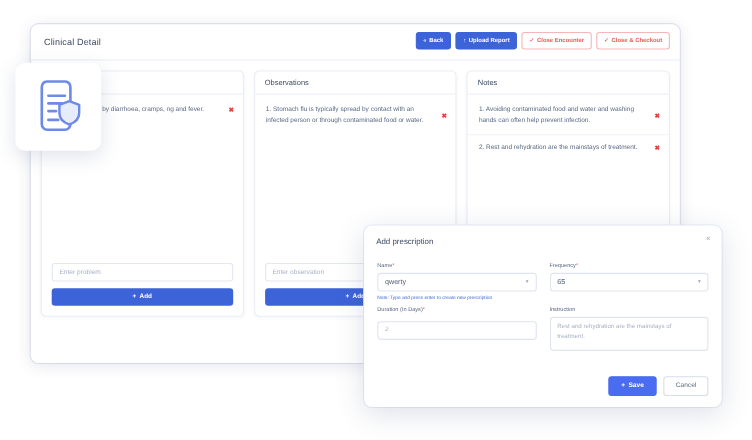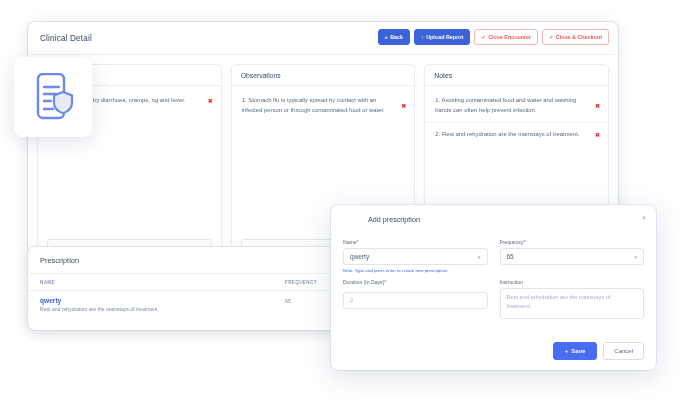--- a/index.html
+++ b/index.html
@@ -159,21 +159,21 @@
     background: #ffffff;
     border-radius: 7px;
     box-shadow: 0 6px 26px rgba(55,70,120,0.17), 0 0 0 1px rgba(232,236,245,0.9);
   }
   .modal-head {
     height: 28px;
     display: flex; align-items: center;
     padding: 0 11px;
     position: relative;
   }
-  .modal-title { font-size: 7.2px; color: #3c4a62; margin-left: 26px; }
+  .modal-title { font-size: 7.2px; color: #3c4a62; }
   .modal-close {
     position: absolute; right: 10px; top: 9px;
     font-size: 7px; color: #9aa4ba; cursor: pointer; line-height: 1;
   }
   .modal-body { padding: 6px 12px 0 12px; }
   .field-row { display: flex; gap: 12px; }
   .field { flex: 1; min-width: 0; }
   .field-label {
     font-size: 5.1px; color: #5a6882; margin-bottom: 3px;
     display: block;
@@ -327,36 +327,20 @@
           <button class="add-btn">
             <span>+</span>
             <span>Add</span>
           </button>
         </div>
       </div>
 
     </div>
   </div>
 
-  <div class="prescription-card">
-    <div class="prescription-title">Prescription</div>
-    <div class="pres-table">
-      <div class="pres-head">
-        <span class="c-name">NAME</span>
-        <span class="c-freq">FREQUENCY</span>
-      </div>
-      <div class="pres-row">
-        <div class="pres-name">
-          <div class="pres-name-main">qwerty</div>
-          <div class="pres-name-sub">Rest and rehydration are the mainstays of treatment.</div>
-        </div>
-        <div class="pres-freq">65</div>
-      </div>
-    </div>
-  </div>
 
   <div class="doc-card">
     <svg width="44" height="48" viewBox="0 0 44 48">
       <path d="M7 6 a5 5 0 0 1 5-5 h16 a5 5 0 0 1 5 5 v34 a5 5 0 0 1 -5 5 h-16 a5 5 0 0 1 -5 -5 z" fill="none" stroke="#6d8ae8" stroke-width="2.4" stroke-linejoin="round"></path>
       <line x1="13" y1="14" x2="28" y2="14" stroke="#6d8ae8" stroke-width="2.4" stroke-linecap="round"></line>
       <line x1="13" y1="21" x2="25" y2="21" stroke="#6d8ae8" stroke-width="2.4" stroke-linecap="round"></line>
       <line x1="13" y1="28" x2="20" y2="28" stroke="#6d8ae8" stroke-width="2.4" stroke-linecap="round"></line>
       <line x1="13" y1="36" x2="22" y2="36" stroke="#6d8ae8" stroke-width="2.4" stroke-linecap="round"></line>
       <path d="M32 19 l9 3.4 v7.4 c0 5.6 -4.4 8.9 -9 10.4 c-4.6 -1.5 -9 -4.8 -9 -10.4 v-7.4 z" fill="#e7ecfb" stroke="#6d8ae8" stroke-width="2.2" stroke-linejoin="round"></path>
     </svg>

